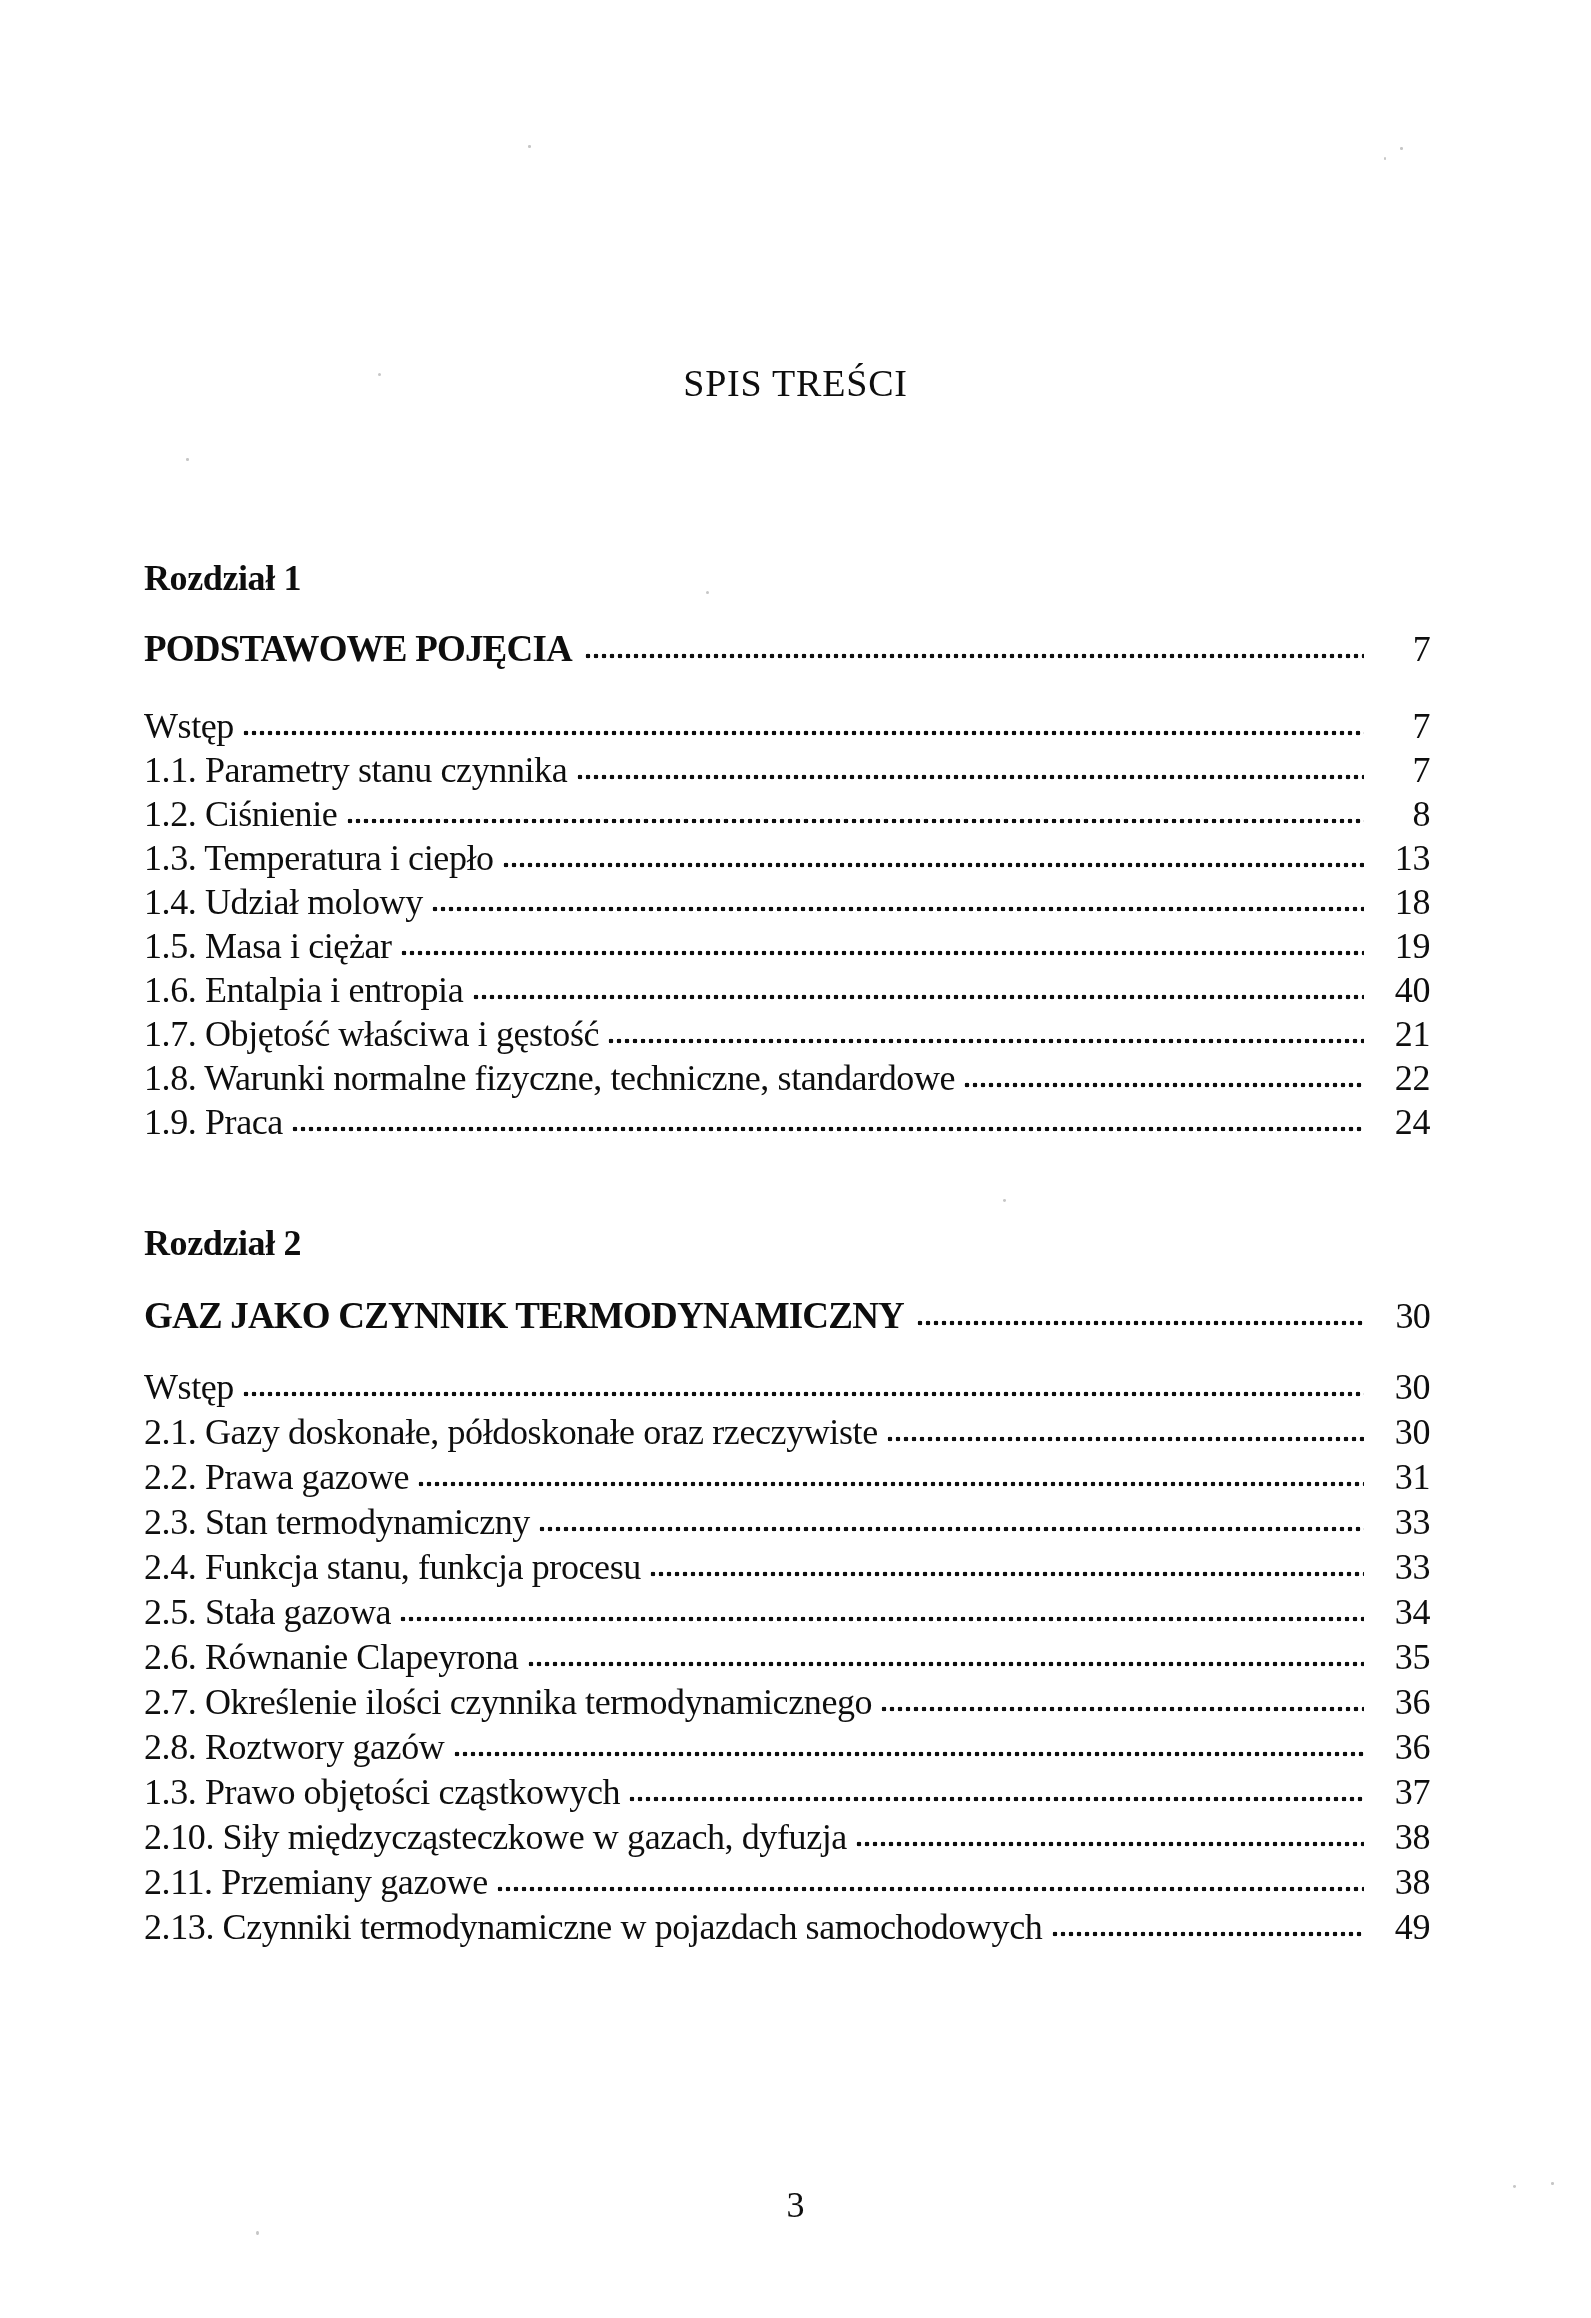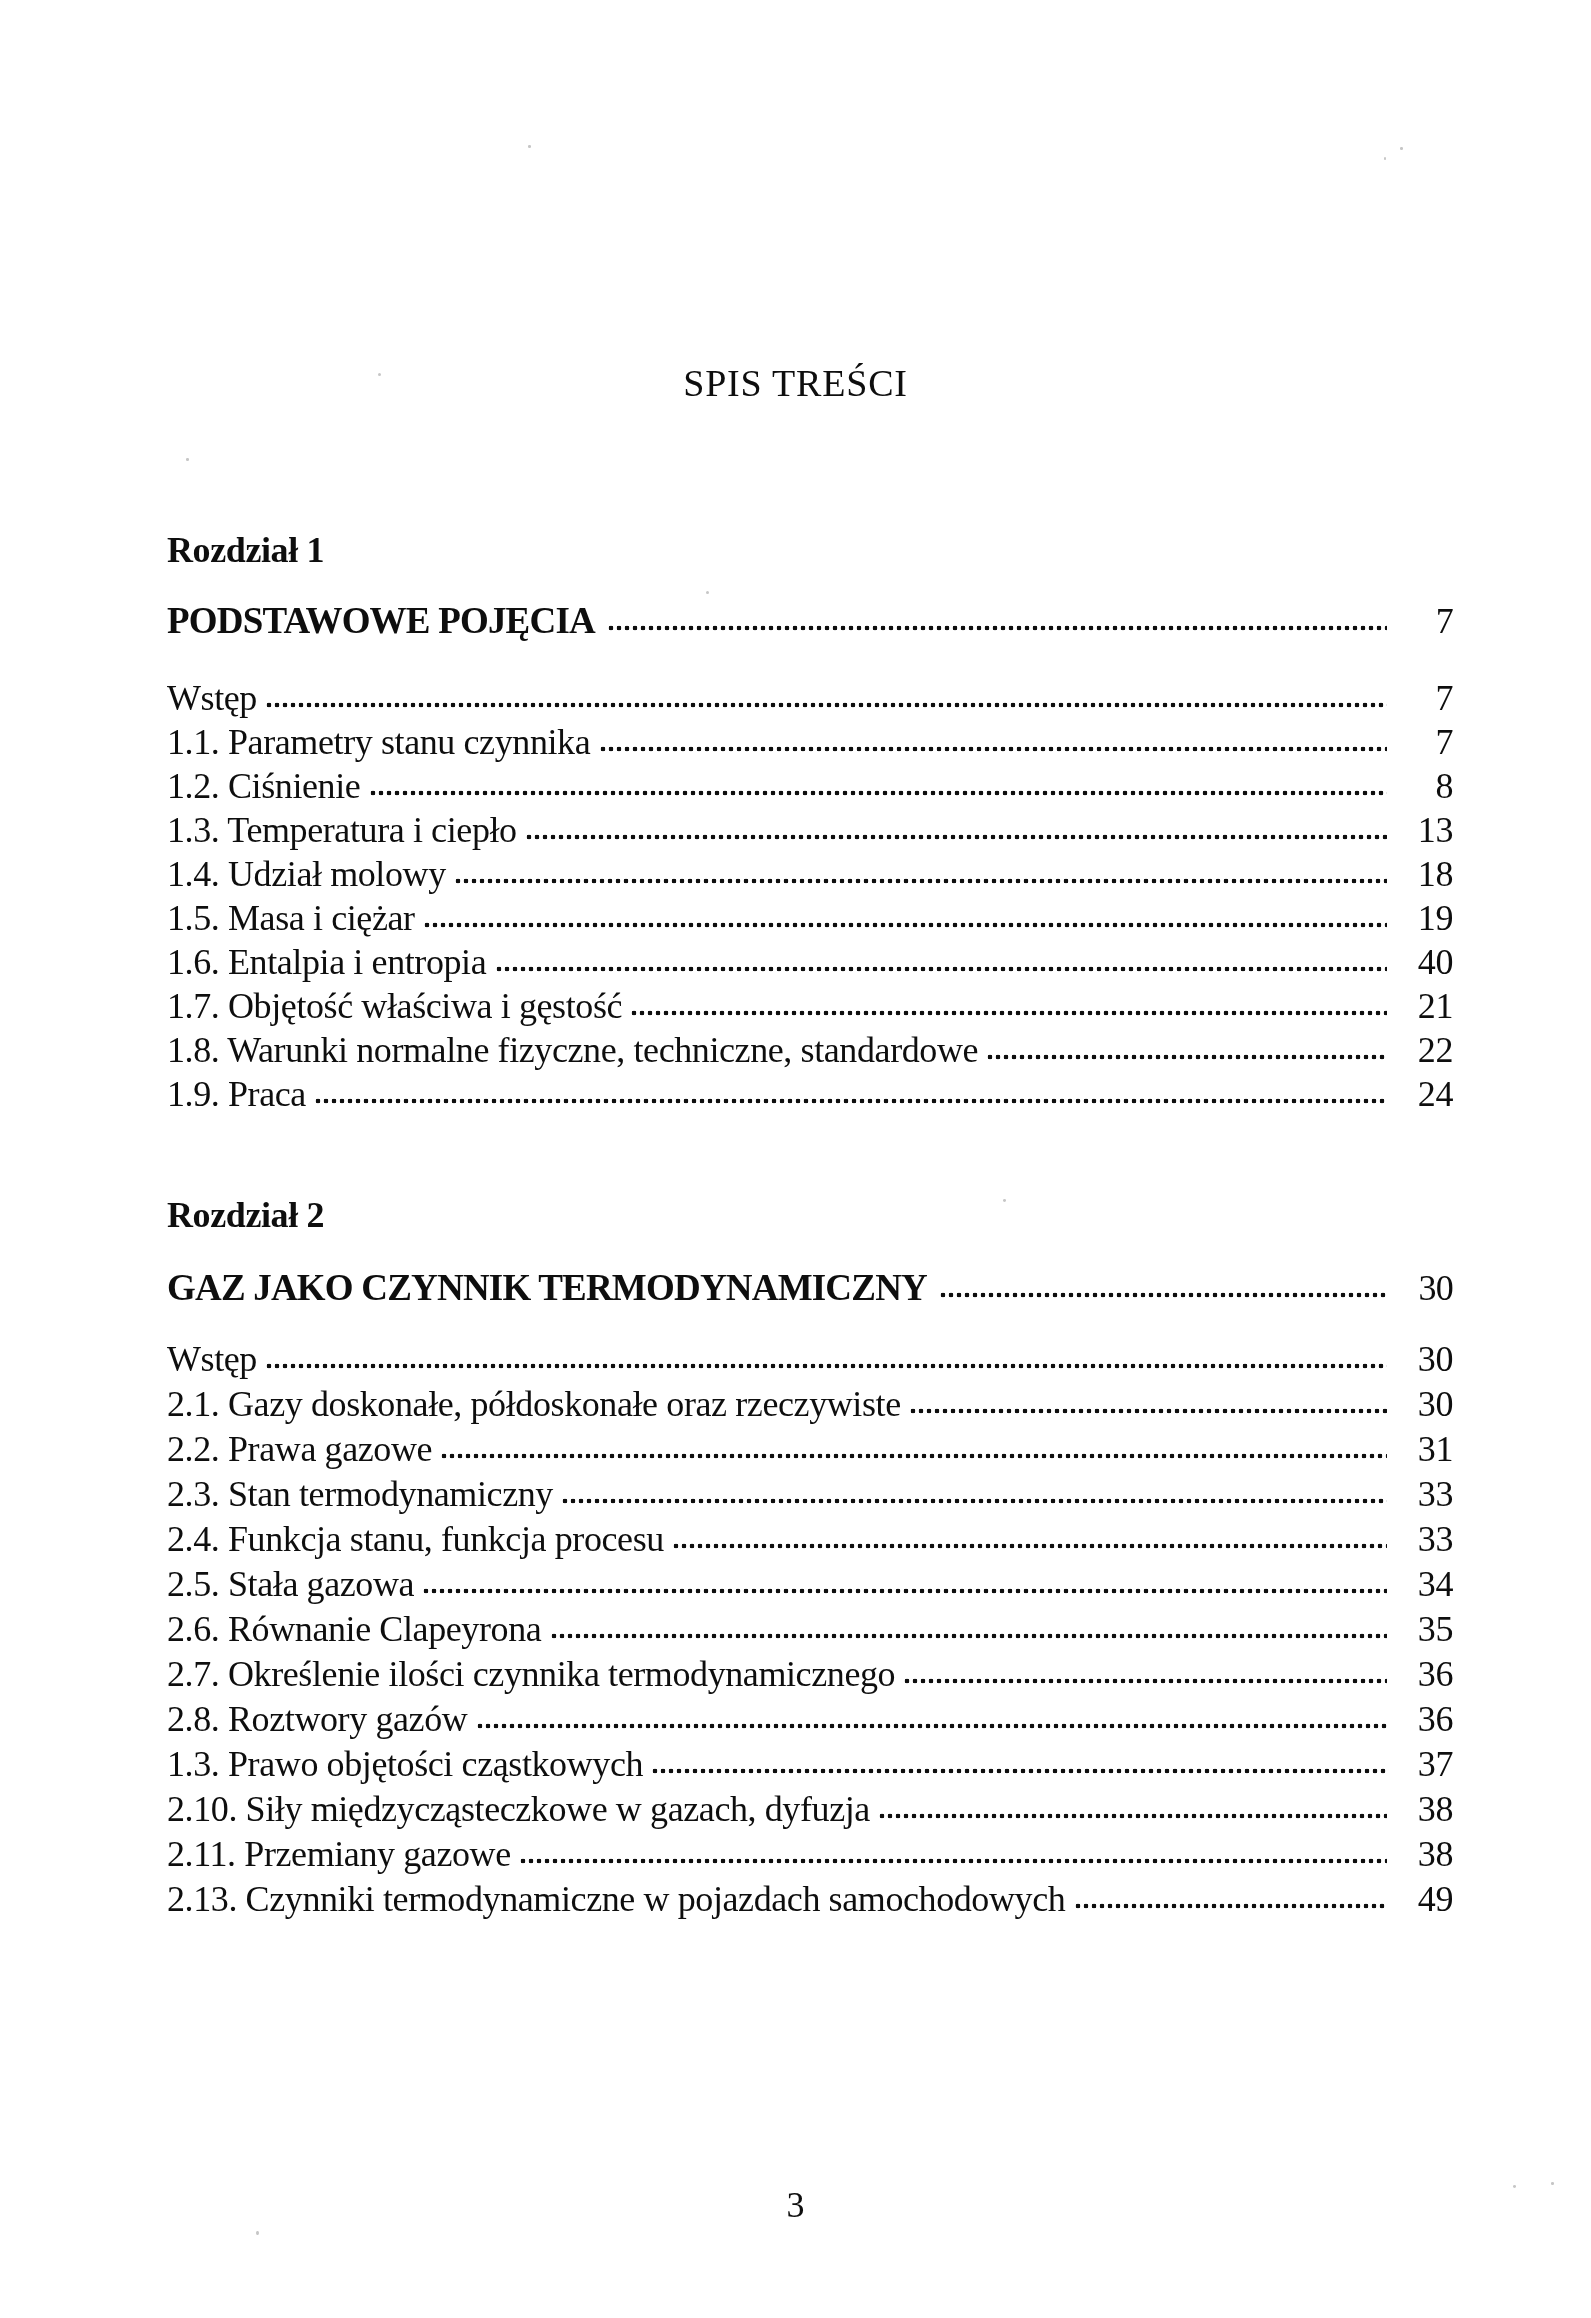--- a/index.html
+++ b/index.html
@@ -22,22 +22,23 @@
     margin: 0;
     text-align: center;
     font-size: 38px;
     line-height: 46px;
     font-weight: 400;
     letter-spacing: 0.8px;
   }
 
   .section {
     position: absolute;
-    left: 167px;
+    left: 144px;
     width: 1286px;
+    margin-top: 28px;
   }
   .section-1 { top: 528px; }
   .section-2 { top: 1193px; }
 
   .chapter-label {
     margin: 0;
     font-size: 36px;
     line-height: 45px;
     font-weight: 700;
     letter-spacing: -0.4px;

